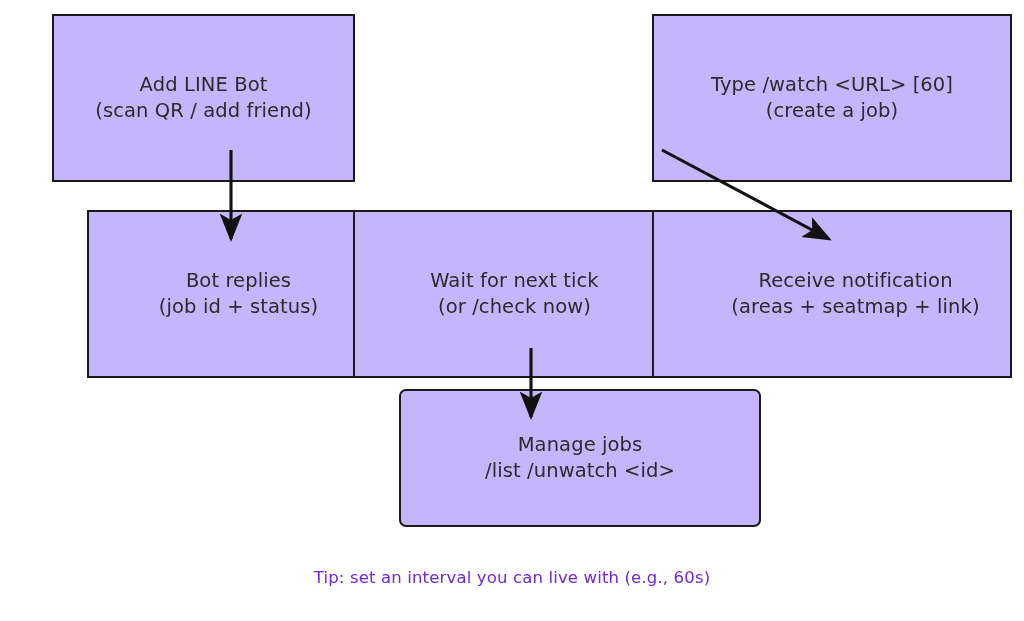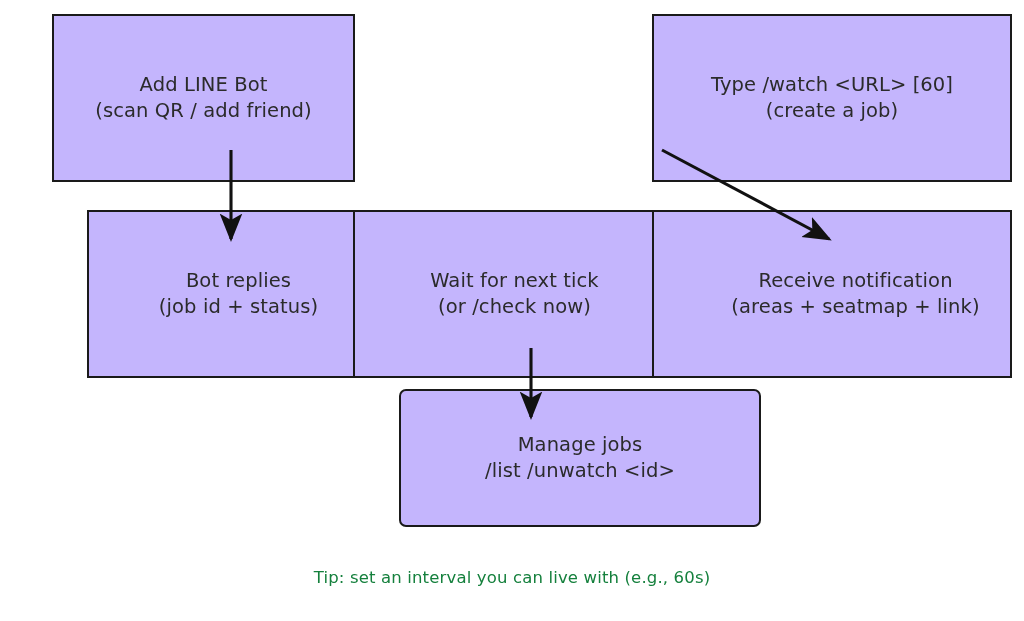--- a/index.html
+++ b/index.html
@@ -44,21 +44,21 @@
     color: #2b2b2b;
     white-space: pre-line;
     letter-spacing: 0.1px;
   }
   .caption {
     position: absolute;
     left: 0;
     width: 1024px;
     text-align: center;
     font-size: 16.5px;
-    color: #15803d;
+    color: #6d28d9;
     letter-spacing: 0.15px;
   }
   svg.arrow-layer {
     position: absolute;
     left: 0;
     top: 0;
     width: 1024px;
     height: 621px;
     pointer-events: none;
     overflow: visible;

